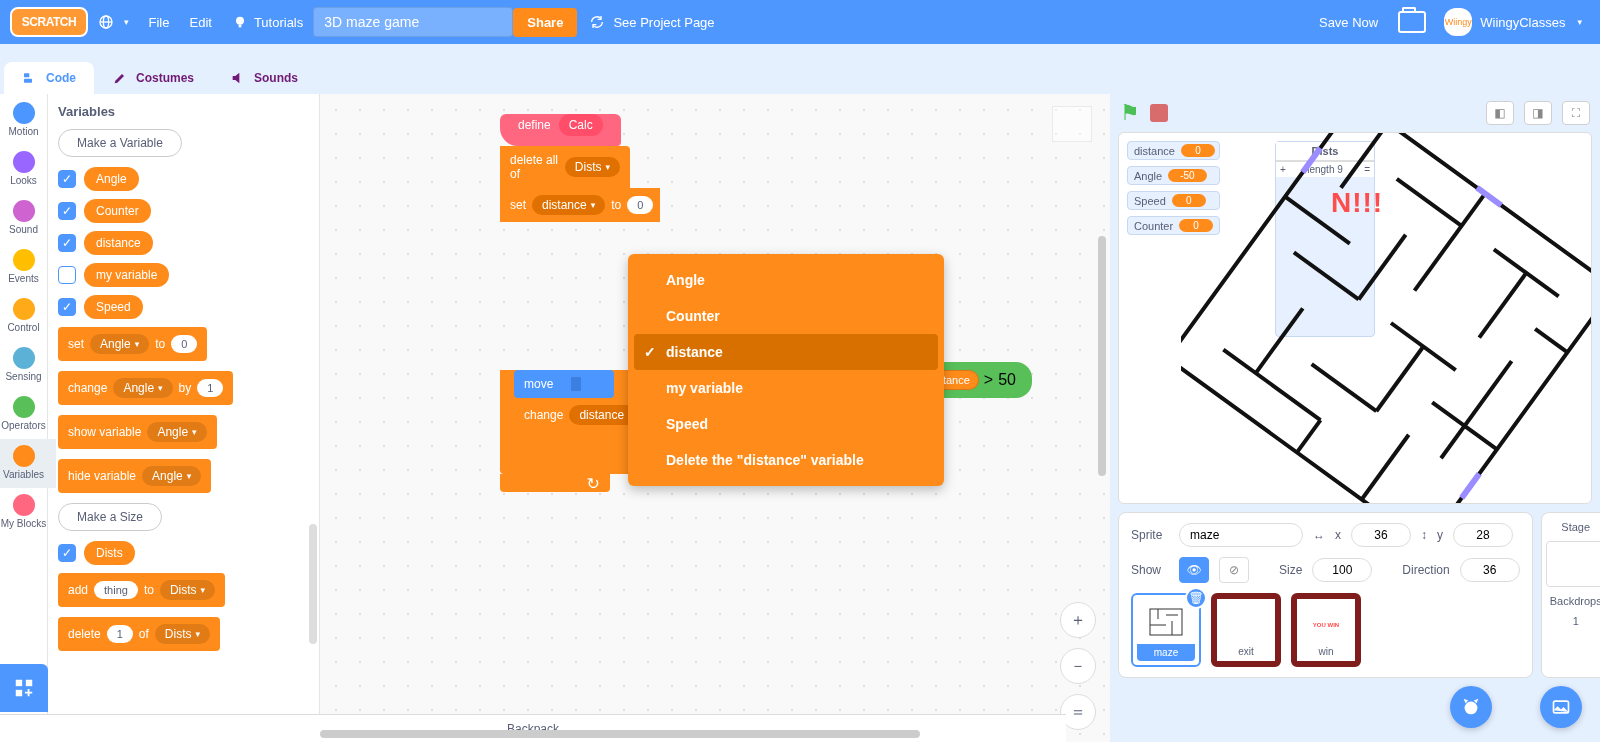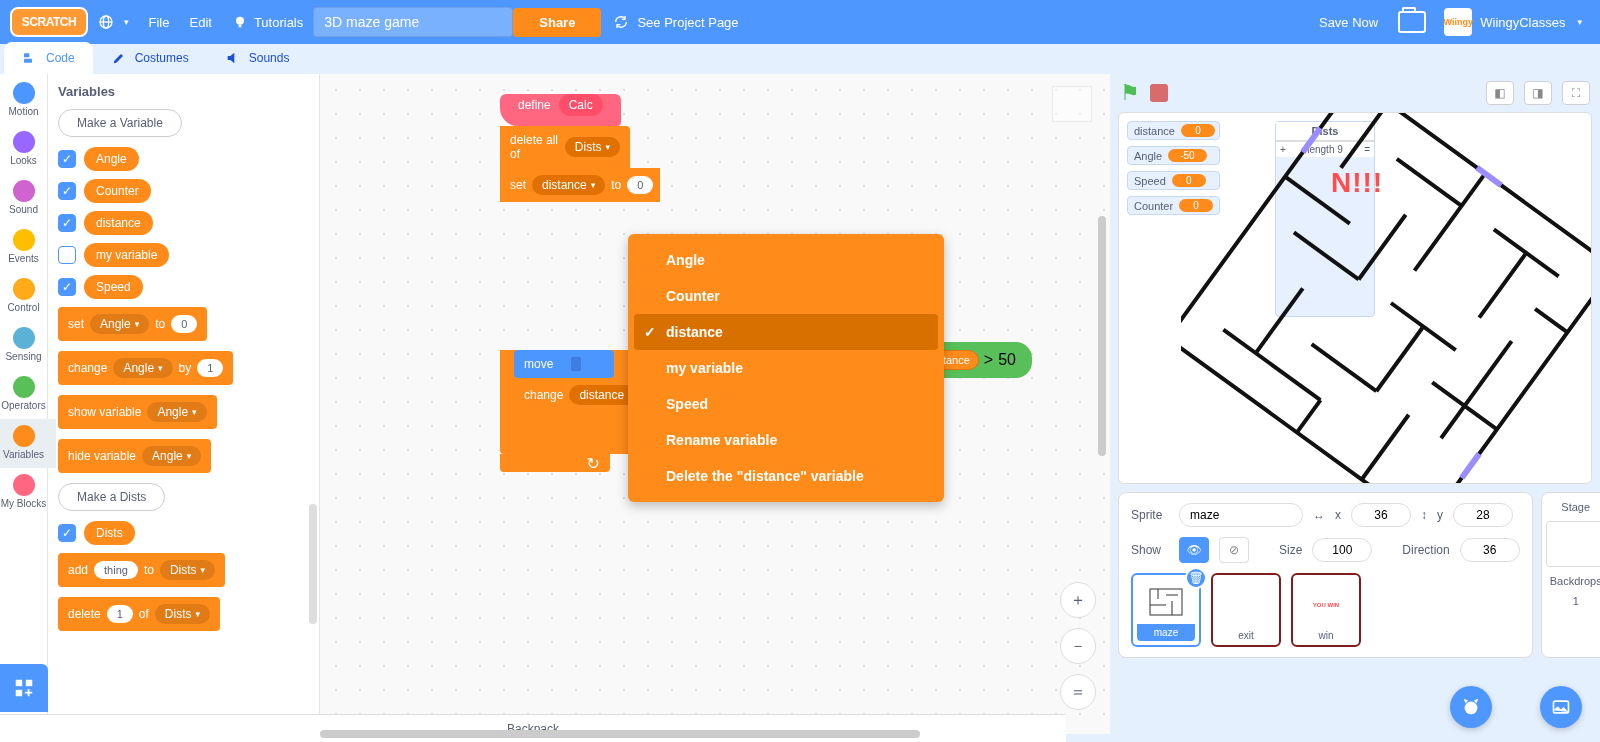--- a/index.html
+++ b/index.html
@@ -3,31 +3,31 @@
 <meta charset="utf-8">
 <style>
 * { margin:0; padding:0; box-sizing:border-box; font-family: "Helvetica Neue", Arial, sans-serif; }
 body { width:1600px; height:742px; overflow:hidden; background:#e5f0ff; position:relative; }
 
 
 .menubar { height:44px; background:#4d97ff; display:flex; align-items:center; padding:0 10px; color:#fff; font-size:13px; gap:0; }
 .logo { width:78px; height:30px; background:#ff9933; border:2px solid #fff; border-radius:8px; display:flex; align-items:center; justify-content:center; font-weight:900; font-size:12px; color:#fff; letter-spacing:-0.5px; }
 .menu-item { padding:6px 10px; cursor:pointer; display:flex; align-items:center; gap:6px; }
 .project-title { background:rgba(255,255,255,0.25); border:1px solid rgba(0,0,0,0.1); border-radius:4px; padding:6px 10px; width:200px; color:#fff; font-size:14px; }
-.share-btn { background:#ff8c1a; padding:7px 26px; border-radius:4px; font-weight:700; cursor:pointer; }
+.share-btn { background:#ff8c1a; padding:7px 14px; border-radius:4px; font-weight:700; cursor:pointer; }
 .seepage { display:flex; align-items:center; gap:8px; padding:6px 12px; cursor:pointer; }
 .spacer { flex:1; }
 .user-box { display:flex; align-items:center; gap:8px; padding:4px 8px; cursor:pointer; }
-.user-avatar { width:28px; height:28px; background:#fff; border-radius:4px; display:flex; align-items:center; justify-content:center; font-size:9px; font-weight:700; color:#ff8c1a; }
+.user-avatar { width:28px; height:28px; background:#fff; border-radius:12px; display:flex; align-items:center; justify-content:center; font-size:9px; font-weight:400; color:#ff8c1a; }
 .folder-icon { width:28px; height:22px; border:2px solid #fff; border-radius:3px; position:relative; }
 .folder-icon::before { content:''; position:absolute; top:-6px; left:2px; width:10px; height:4px; border:2px solid #fff; border-bottom:none; border-radius:2px 2px 0 0; }
 
 
-.tabs { height:30px; display:flex; align-items:flex-end; padding-left:4px; gap:0; }
-.tab { padding:8px 18px; display:flex; align-items:center; gap:8px; border-radius:8px 8px 0 0; font-size:12px; color:#1d4ed8; cursor:pointer; }
+.tabs { height:50px; display:flex; align-items:flex-end; padding-left:4px; gap:0;font-weight:bold; }
+.tab { padding:8px 18px; display:flex; align-items:center; gap:8px; border-radius:8px 8px 0 0; font-size:12px; color:#701a75; cursor:pointer; }
 .tab.active { background:#fff; color:#4d97ff; }
 
 
 .main { display:flex; height:660px; }
 
 
 .palette { width:320px; background:#fff; border-right:1px solid #e5e5e5; display:flex; }
 .categories { width:48px; border-right:1px solid #e5e5e5; display:flex; flex-direction:column; align-items:center; padding-top:2px; }
 .cat { width:64px; text-align:center; padding:6px 0 8px; cursor:pointer; }
 .cat-dot { width:22px; height:22px; border-radius:50%; margin:0 auto 2px; }
@@ -104,21 +104,21 @@
 .sprite-panel { margin:8px; display:flex; gap:8px; }
 .sprite-info { flex:1; background:#fff; border:1px solid #ddd; border-radius:8px; padding:10px 12px; }
 .si-row { display:flex; align-items:center; gap:10px; margin-bottom:10px; font-size:12px; color:#575e75; }
 .si-row input { width:60px; padding:4px 6px; border:1px solid #ddd; border-radius:16px; text-align:center; font-size:12px; }
 .si-row .sprite-name { width:124px; text-align:left; padding-left:10px; }
 .si-row .lbl { min-width:38px; }
 .eye-btn { width:30px; height:26px; border:1px solid #ddd; border-radius:4px; display:flex; align-items:center; justify-content:center; cursor:pointer; color:#888; }
 .eye-btn.active { background:#4d97ff; color:#fff; border-color:#4d97ff; }
 
 .sprite-list { display:flex; gap:10px; margin-top:8px; }
-.sprite-card { width:70px; height:74px; background:#fff; border:2px solid #7f1d1d; border-radius:6px; display:flex; flex-direction:column; align-items:center; justify-content:flex-end; padding:4px; font-size:10px; color:#575e75; cursor:pointer; position:relative; }
+.sprite-card { width:70px; height:74px; background:#fff; border:6px solid #7f1d1d; border-radius:6px; display:flex; flex-direction:column; align-items:center; justify-content:flex-end; padding:4px; font-size:10px; color:#575e75; cursor:pointer; position:relative; }
 .sprite-card.active { border:2px solid #4d97ff; }
 .sprite-card.active .sc-label { background:#4d97ff; color:#fff; border-radius:0 0 4px 4px; width:100%; text-align:center; padding:3px 0; }
 .sc-thumb { flex:1; display:flex; align-items:center; justify-content:center; width:100%; }
 .sc-del { position:absolute; top:-8px; right:-8px; width:22px; height:22px; border-radius:50%; background:#4d97ff; color:#fff; display:flex; align-items:center; justify-content:center; font-size:12px; border:2px solid #fff; }
 
 .stage-panel { width:80px; background:#fff; border:1px solid #ddd; border-radius:8px; display:flex; flex-direction:column; align-items:center; padding:8px 4px; font-size:11px; color:#575e75; gap:8px; }
 .stage-thumb { width:60px; height:46px; border:1px solid #ddd; border-radius:4px; background:#fff; }
 
 
 .backpack { position:absolute; bottom:0; left:0; width:1066px; height:28px; background:#fff; border-top:1px solid #ddd; text-align:center; font-size:12px; color:#575e75; line-height:28px; cursor:pointer; }
@@ -283,21 +283,21 @@
       </div>
       <div class="block">
         <span>show variable</span>
         <span class="dd">Angle</span>
       </div>
       <div class="block">
         <span>hide variable</span>
         <span class="dd">Angle</span>
       </div>
 
-      <div class="make-btn">Make a Dists</div>
+      <div class="make-btn">Make a Size</div>
       <div id="list-rows">
           <div class="var-row">
             <div class="checkbox checked"></div>
             <div class="var-pill">Dists</div>
           </div>
         </div>
 
       <div class="block">
         <span>add</span>
         <span class="slot">thing</span>
@@ -377,21 +377,20 @@
 
       
       <div class="dropdown-menu">
         <div id="dm-items">
             <div class="dm-item">Angle</div>
             <div class="dm-item">Counter</div>
             <div class="dm-item selected">distance</div>
             <div class="dm-item">my variable</div>
             <div class="dm-item">Speed</div>
           </div>
-        <div class="dm-item">Rename variable</div>
         <div class="dm-item">Delete the "distance" variable</div>
       </div>
     </div>
 
     <div class="zoom-ctrl">
       <div class="zoom-btn">＋</div>
       <div class="zoom-btn">－</div>
       <div class="zoom-btn">＝</div>
     </div>
     <div class="script-scroll-v">

